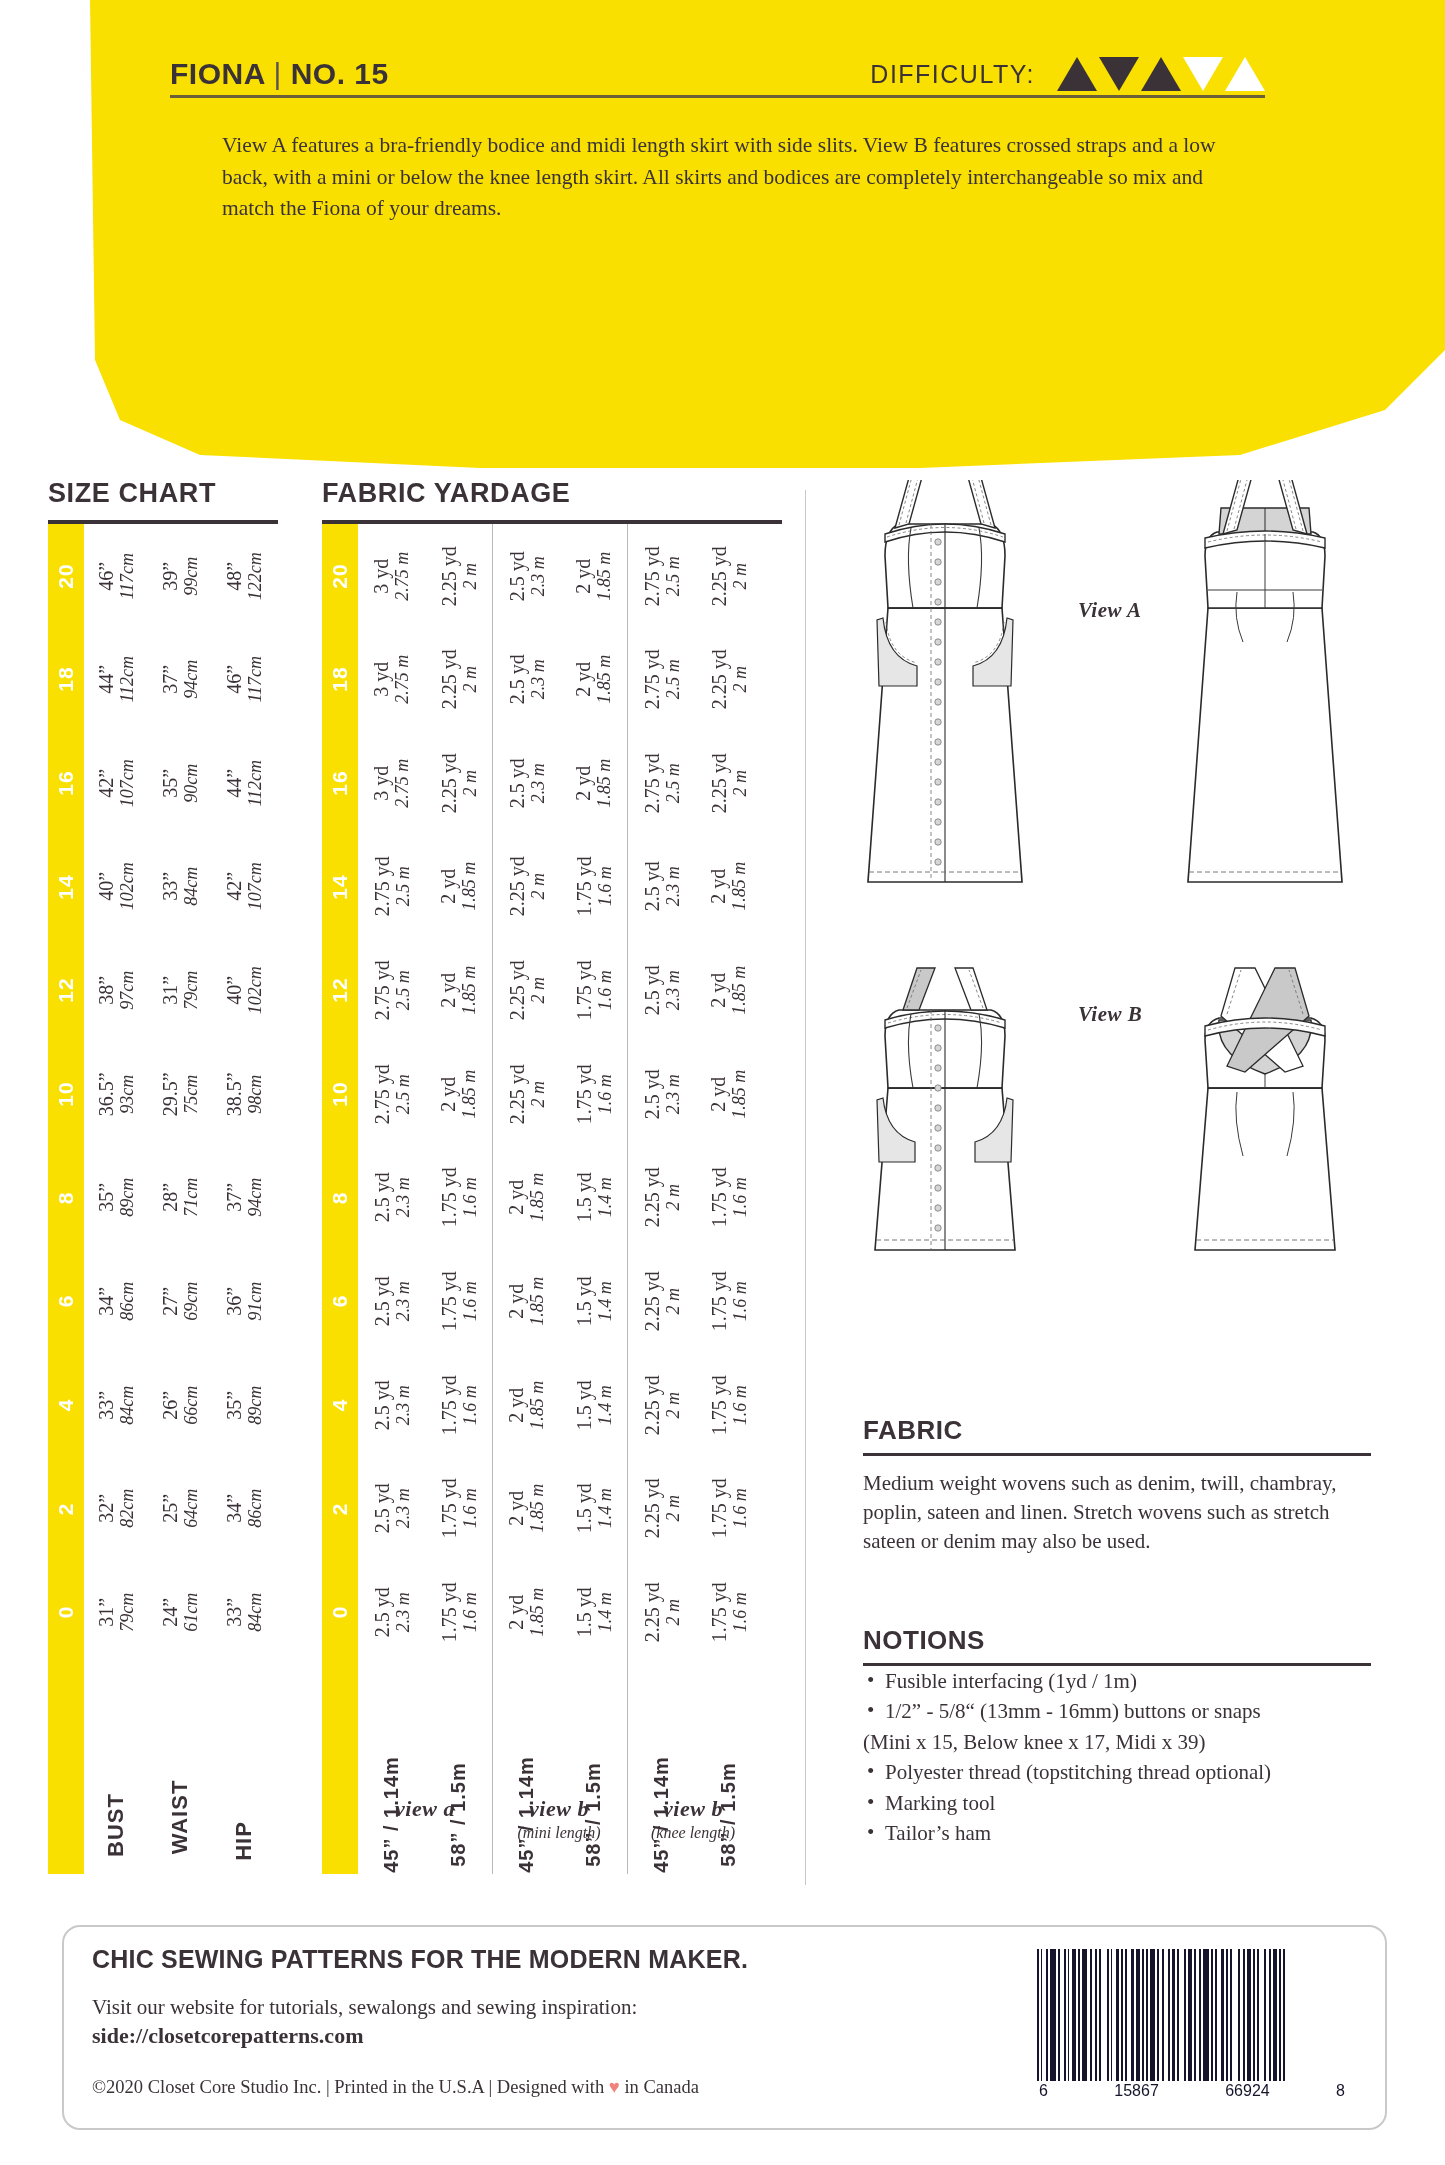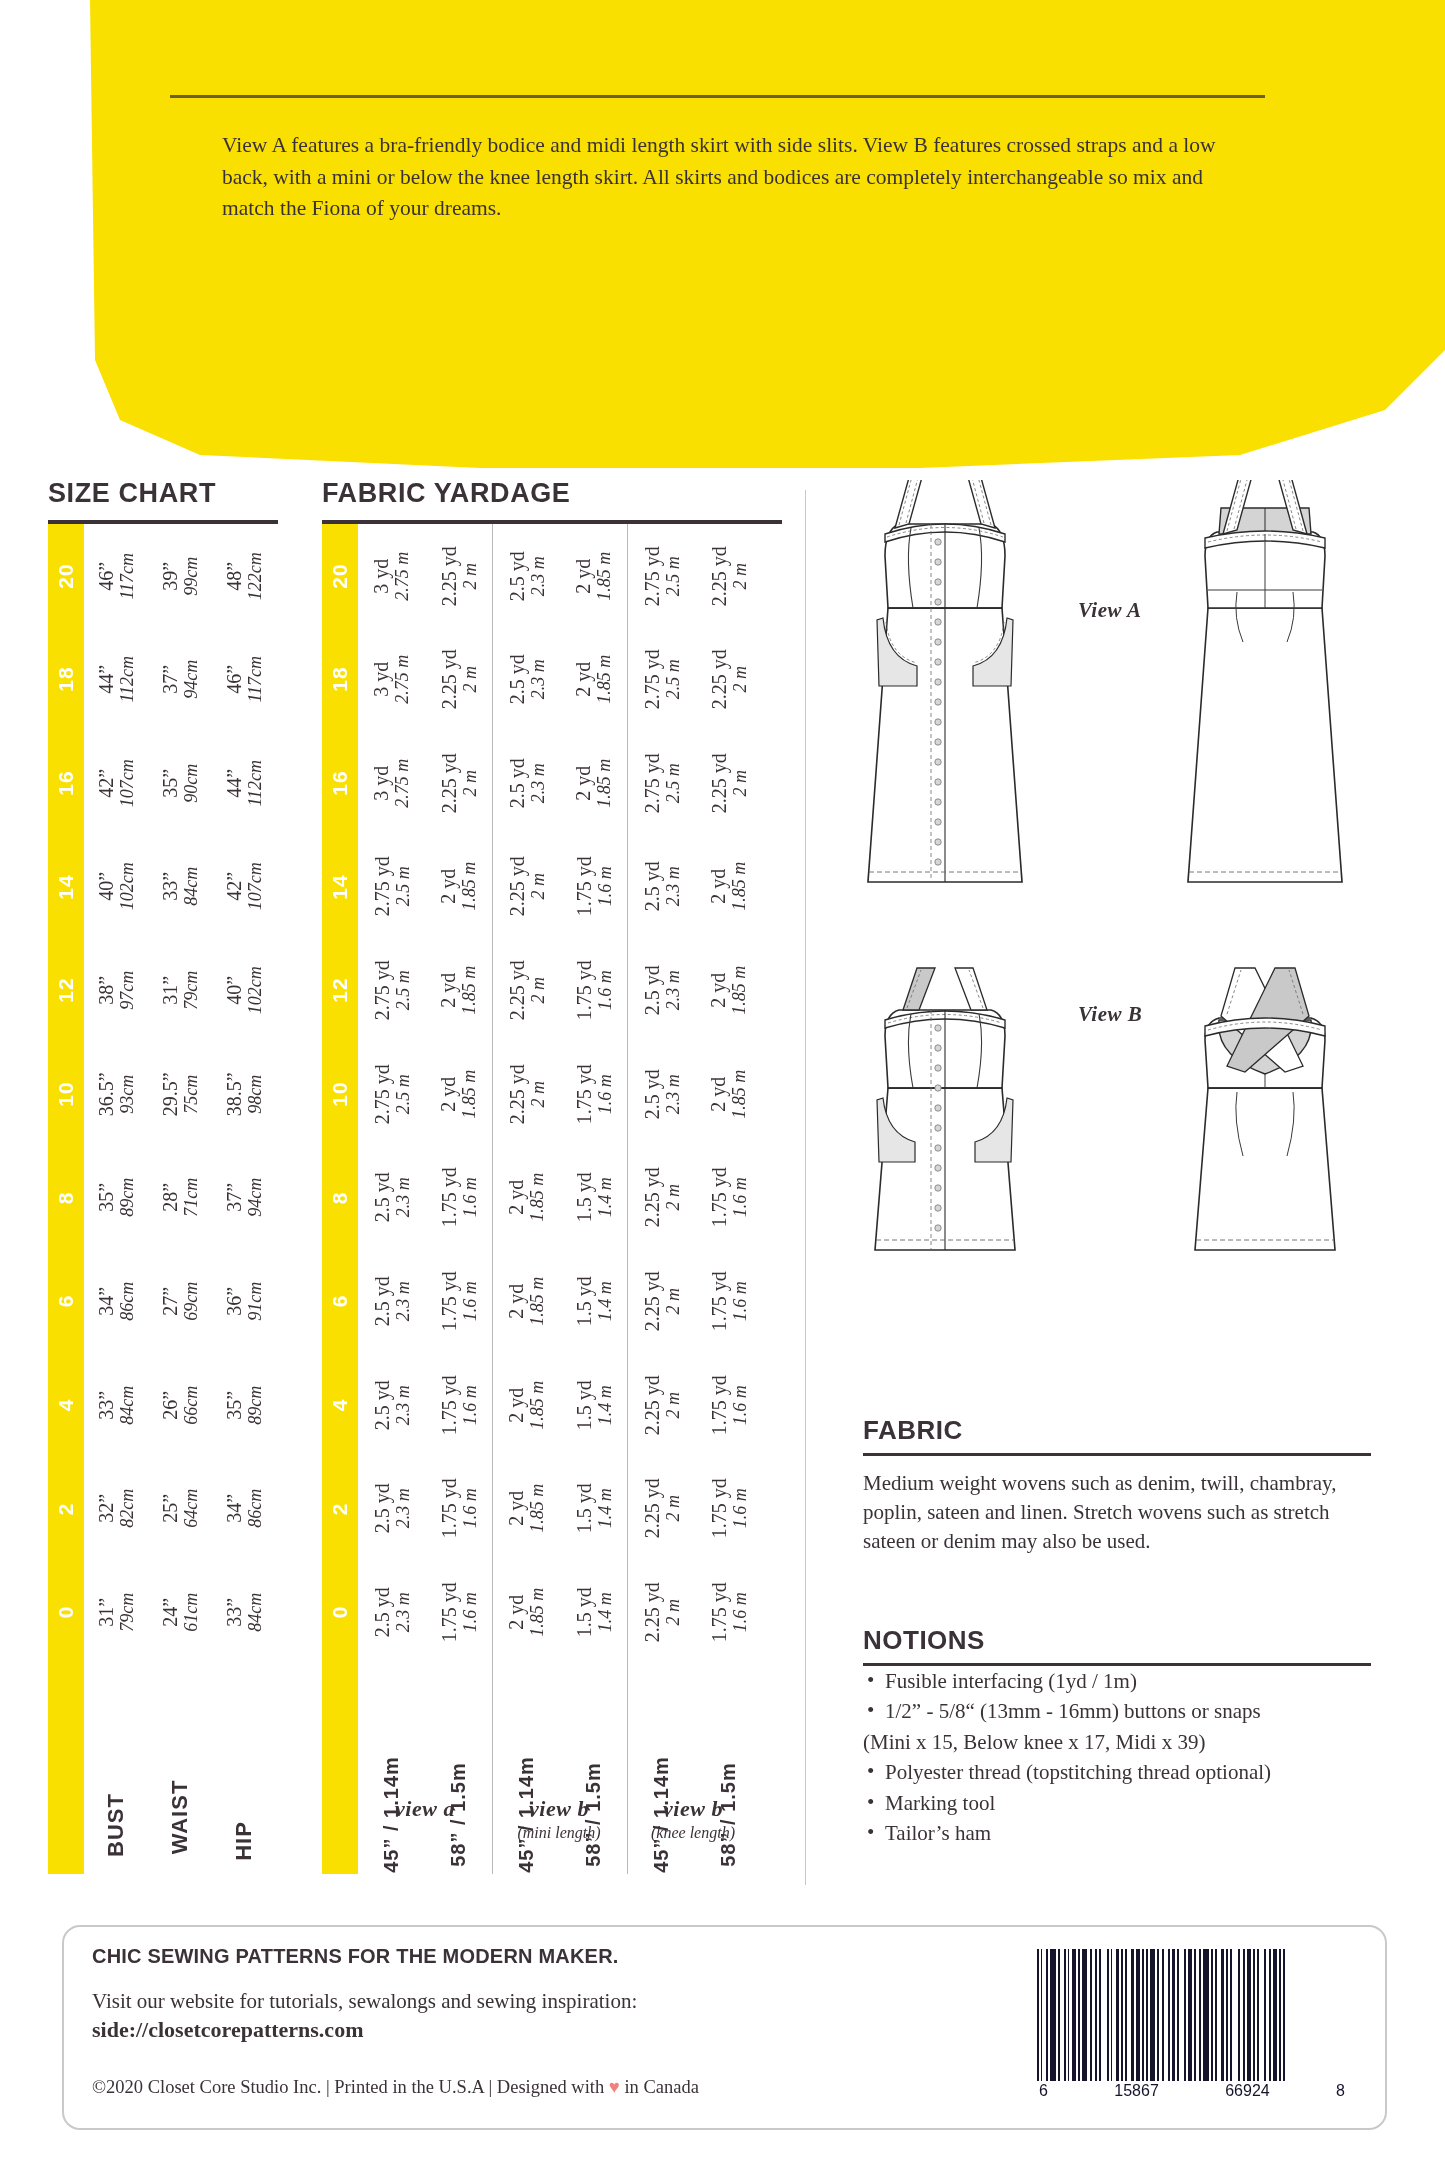--- a/index.html
+++ b/index.html
@@ -221,21 +221,21 @@
   
   .footer {
     position: absolute; left: 62px; top: 1925px;
     width: 1325px; height: 205px;
     border: 2px solid #c9c9c9; border-radius: 18px;
     background: #ffffff;
   }
   .footer-inner { position: absolute; left: 28px; top: 18px; width: 900px; }
   .tagline {
     font-family: "Liberation Sans", sans-serif;
-    font-weight: 700; font-size: 20px; letter-spacing: 0.2px;
+    font-weight: 700; font-size: 25px; letter-spacing: 0.2px;
     color: #3b3238;
   }
   .visit {
     margin-top: 21px;
     font-family: "Liberation Serif", serif;
     font-size: 21px; color: #3b3238;
   }
   .siteurl {
     margin-top: 3px;
     font-family: "Liberation Serif", serif;
@@ -259,20 +259,38 @@
   }
 </style>
 </head>
 <body>
 
 <div id="page">
 
   <div class="banner">
     <div class="banner-inner">
 
+      <div class="title-row">
+        <div class="pattern-title">
+          <span>FIONA</span>
+          <span class="sep">|</span>
+          <span>NO. 15</span>
+        </div>
+
+        <div class="difficulty-wrap">
+          <span class="difficulty-label">DIFFICULTY:</span>
+          <span class="tri-group">
+            <span class="tri up on"></span>
+            <span class="tri down on"></span>
+            <span class="tri up on"></span>
+            <span class="tri down off"></span>
+            <span class="tri up off"></span>
+          </span>
+        </div>
+      </div>
 
       <div class="title-rule"></div>
 
       <div class="banner-copy">
         <p>View A features a bra-friendly bodice and midi length skirt with side slits. View B features crossed straps and a low back, with a mini or below the knee length skirt. All skirts and bodices are completely interchangeable so mix and match the Fiona of your dreams.</p>
       </div>
 
     </div>
   </div>
 

